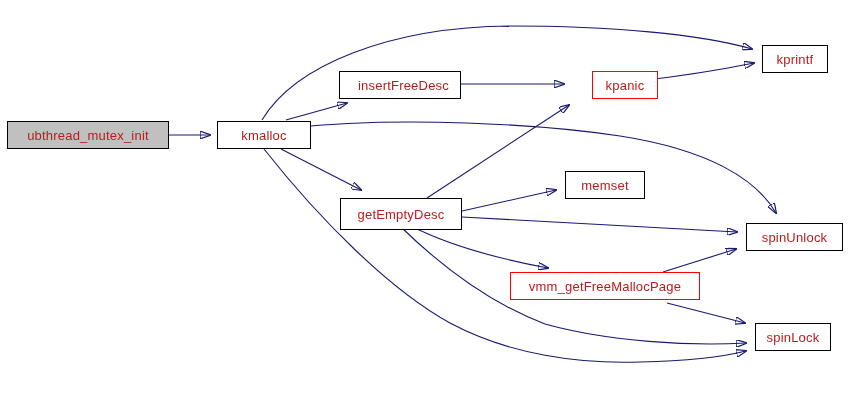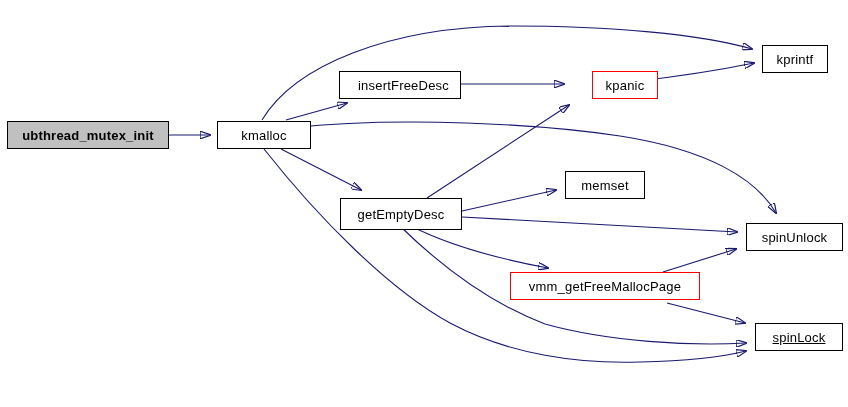--- a/index.html
+++ b/index.html
@@ -10,27 +10,27 @@
     font-family:"Liberation Sans", sans-serif;
     overflow:hidden;
   }
   .edges{position:absolute;left:0;top:0;width:848px;height:407px;}
   .edges path{stroke:#191970;stroke-width:1.1;fill:none;}
   .node{
     position:absolute;
     box-sizing:border-box;
     border:1px solid #000000;
     background:#ffffff;
-    color:#000000;
+    color:#b91c1c;
     font-size:13px;
     display:flex;align-items:center;justify-content:center;
     white-space:nowrap;
     letter-spacing:0.2px;
   }
-  .node.focus{background:#c0c0c0;font-weight:bold;}
+  .node.focus{background:#c0c0c0;}
   .node.highlight{border-color:#ff0000;}
 </style>
 </head>
 <body>
 
 <div class="stage">
 
   <svg class="edges" viewBox="0 0 848 407" xmlns="http://www.w3.org/2000/svg">
     <defs>
       <marker id="arrow" viewBox="0 0 10 7" refX="9" refY="3.5" markerWidth="10" markerHeight="7" orient="auto">
@@ -80,15 +80,15 @@
   <div class="node" style="left:762px;top:45px;width:66px;height:28px;">kprintf</div>
 
   <div class="node" style="left:340px;top:198px;width:122px;height:32px;">getEmptyDesc</div>
 
   <div class="node" style="left:565px;top:171px;width:80px;height:28px;">memset</div>
 
   <div class="node highlight" style="left:510px;top:272px;width:190px;height:28px;">vmm_getFreeMallocPage</div>
 
   <div class="node" style="left:746px;top:223px;width:97px;height:28px;">spinUnlock</div>
 
-  <div class="node" style="left:755px;top:323px;width:88px;height:28px;text-decoration:underline;">spinLock</div>
+  <div class="node" style="left:755px;top:323px;width:76px;height:28px;">spinLock</div>
 
 </div>
 
 </body></html>

